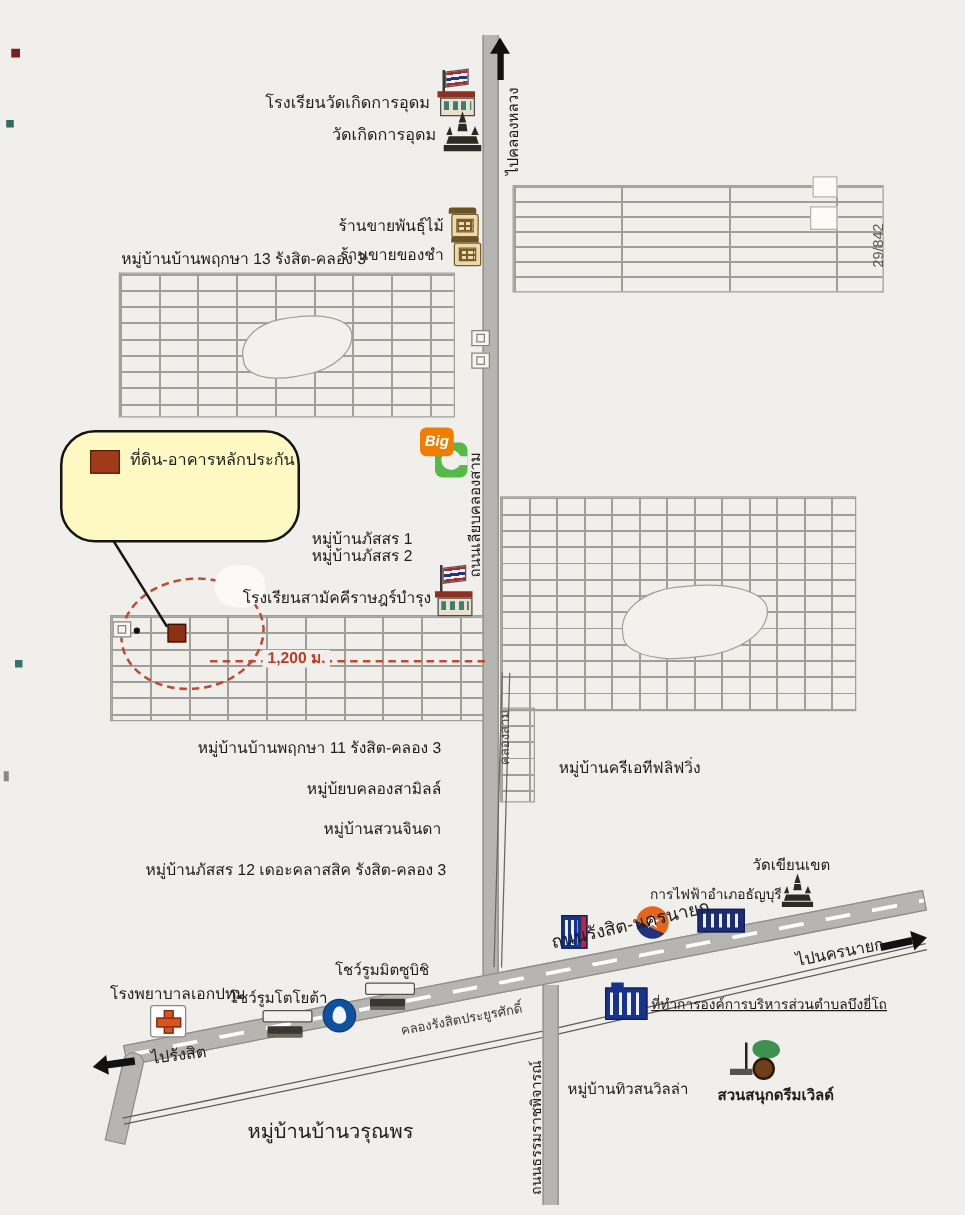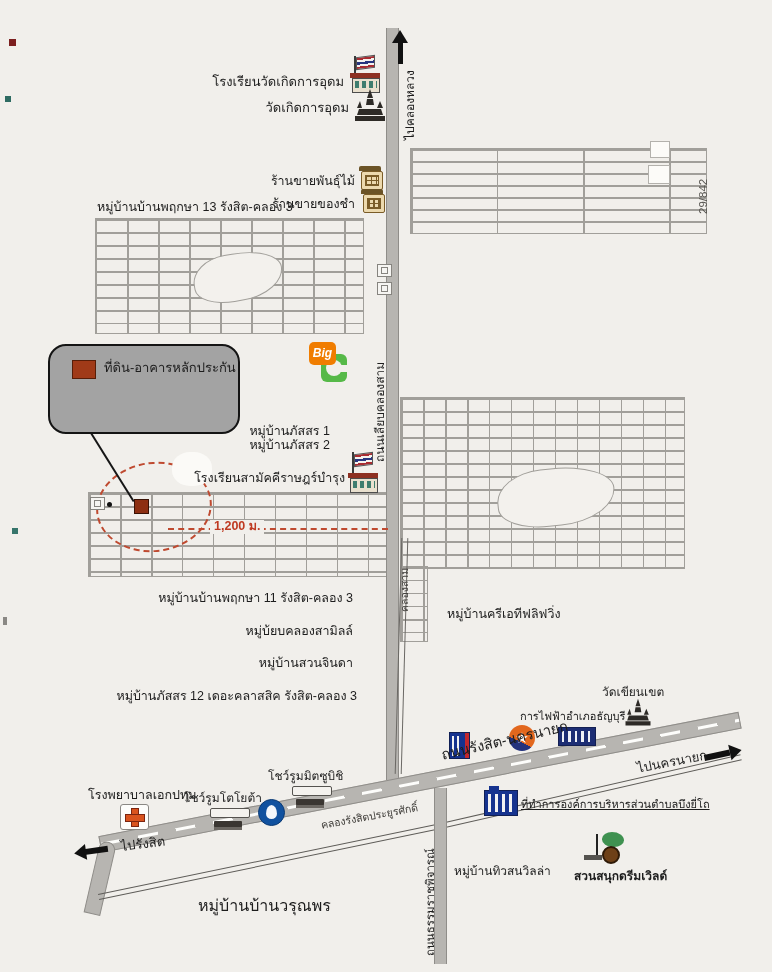--- a/index.html
+++ b/index.html
@@ -26,21 +26,21 @@
   
   .road-v{position:absolute;background:#b7b5b1;border-left:1px solid #8f8d89;border-right:1px solid #8f8d89;}
   .hw{position:absolute;background:#b7b5b1;border:1px solid #8f8d89;}
   .hw .dash{position:absolute;left:0;right:0;top:50%;height:2.6px;margin-top:-1.3px;
         background:repeating-linear-gradient(90deg,#fdfdfb 0 20px,transparent 20px 38px);}
   .canal{position:absolute;height:4px;border-top:1.3px solid #5e5c58;border-bottom:1.3px solid #5e5c58;}
   
   .shaft{position:absolute;background:#111;}
   .tri{position:absolute;width:0;height:0;}
   
-  .bubble{position:absolute;border:2.4px solid #141414;border-radius:18px;background:#a3a3a3;}
+  .bubble{position:absolute;border:2.4px solid #141414;border-radius:28px;background:#fef9c3;}
   .swatch{position:absolute;border:1.6px solid #571d07;}
   
   .red-ellipse{position:absolute;border:2px dashed #bf4a30;border-radius:50%;transform:rotate(-7deg);}
   .red-route{position:absolute;border-top:2.4px dashed #bf4a30;}
   .dist{position:absolute;color:#bf3a22;background:#f1efeb;padding:0 4px;font-size:12.5px;font-weight:bold;}
   
   .vil{position:absolute;width:30px;height:24px;}
   .temple{position:absolute;}
   .shop{position:absolute;width:20px;height:17px;background:#ecd9ae;border:1.4px solid #7a5c28;border-radius:2px;}
   .shop::before{content:"";position:absolute;left:-3px;top:-6px;width:22px;height:5px;background:#6b5326;
@@ -181,21 +181,21 @@
   <div class="whouse" style="left:650px;top:141px;width:18px;height:15px;"></div>
   <div class="whouse" style="left:648px;top:165px;width:20px;height:17px;"></div>
   <div class="lbl v-up" style="left:697px;top:214px;font-size:11.5px;color:#56544f;">29/842</div>
 
   <div class="lbl" style="left:97px;top:201px;">หมู่บ้านบ้านพฤกษา 13 รังสิต-คลอง 3</div>
   <div class="vil" style="left:212px;top:224px;"></div>
 
   <div class="stopbox" style="left:377px;top:264px;"></div>
   <div class="stopbox" style="left:377px;top:282px;"></div>
 
-  <div class="bigc" style="left:309px;top:342px;">
+  <div class="bigc" style="left:336px;top:342px;">
     <div class="bg"></div>
     <div class="bo">Big</div>
   </div>
   <div class="vil" style="left:333px;top:388px;"></div>
   <div class="lbl" style="right:442px;top:395px;margin-top:44px;">หมู่บ้านภัสสร 2</div>
   <div class="vil" style="left:333px;top:418px;"></div>
   <div class="lbl" style="right:442px;top:425px;">หมู่บ้านภัสสร 1</div>
 
   <div class="lbl v-up" style="left:374px;top:462px;font-size:12px;">ถนนเลียบคลองสาม</div>
 

